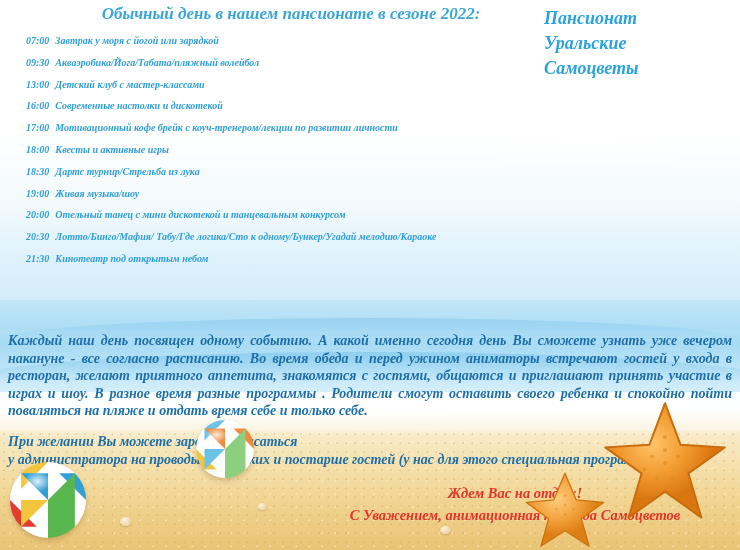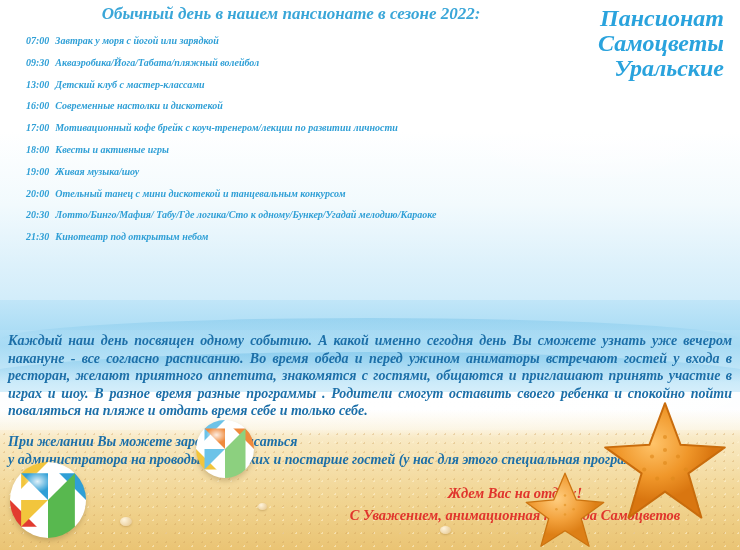--- a/index.html
+++ b/index.html
@@ -83,26 +83,26 @@
     width: 420px; height: 300px;
     background: radial-gradient(ellipse at center, rgba(255,255,255,.9) 0 40%, rgba(255,255,255,0) 72%);
   }
 
   
   .header-title {
     position: absolute;
     right: 16px;
     top: 6px;
     width: 180px;
-    text-align: right;
+    text-align: left;
     color: #2aa3dd;
     font-family: "Liberation Serif", serif;
     font-style: italic;
     font-weight: bold;
-    font-size: 24px;
+    font-size: 18px;
     line-height: 25px;
     text-shadow: 0 1px 0 #ffffff;
   }
   .header-title div { white-space: nowrap; }
 
   
   .schedule-title {
     position: absolute;
     left: 26px;
     top: 4px;
@@ -208,33 +208,34 @@
   <div class="sun-glow"></div>
   <div class="sea"></div>
   <div class="sea-band-1"></div>
   <div class="sea-band-2"></div>
   <div class="foam"></div>
   <div class="sand"></div>
   <div class="sand-speck"></div>
 
   <div class="header-title">
     <div>Пансионат</div>
+    <div>Уральские</div>
     <div>Самоцветы</div>
-    <div>Уральские</div>
   </div>
 
   <div class="schedule-title">Обычный день в нашем пансионате в сезоне 2022:</div>
 
   <div class="schedule">
     <div class="sched-row"><span class="t">07:00</span><span>Завтрак у моря с йогой или зарядкой</span></div>
     <div class="sched-row"><span class="t">09:30</span><span>Акваэробика/Йога/Табата/пляжный волейбол</span></div>
     <div class="sched-row"><span class="t">13:00</span><span>Детский клуб с мастер-классами</span></div>
     <div class="sched-row"><span class="t">16:00</span><span>Современные настолки и дискотекой</span></div>
     <div class="sched-row"><span class="t">17:00</span><span>Мотивационный кофе брейк с коуч-тренером/лекции по развитии личности</span></div>
     <div class="sched-row"><span class="t">18:00</span><span>Квесты и активные игры</span></div>
+    <div class="sched-row"><span class="t">18:30</span><span>Дартс турнир/Стрельба из лука</span></div>
     <div class="sched-row"><span class="t">19:00</span><span>Живая музыка/шоу</span></div>
     <div class="sched-row"><span class="t">20:00</span><span>Отельный танец с мини дискотекой и танцевальным конкурсом</span></div>
     <div class="sched-row"><span class="t">20:30</span><span>Лотто/Бинго/Мафия/ Табу/Где логика/Сто к одному/Бункер/Угадай мелодию/Караоке</span></div>
     <div class="sched-row"><span class="t">21:30</span><span>Кинотеатр под открытым небом</span></div>
   </div>
 
   <div class="body-text">
     <p>Каждый наш день посвящен одному событию. А какой именно сегодня день Вы сможете узнать уже вечером накануне - все согласно расписанию. Во время обеда и перед ужином аниматоры встречают гостей у входа в ресторан, желают приятного аппетита, знакомятся с гостями, общаются и приглашают принять участие в  играх и шоу. В разное время разные программы . Родители смогут оставить своего ребенка и спокойно пойти поваляться на пляже и отдать время себе и только себе.</p>
     <p style="white-space: pre-line;">При желании Вы можете заранее записаться
 у администратора на проводы маленьких и постарше гостей (у нас для этого специальная программа).</p>

